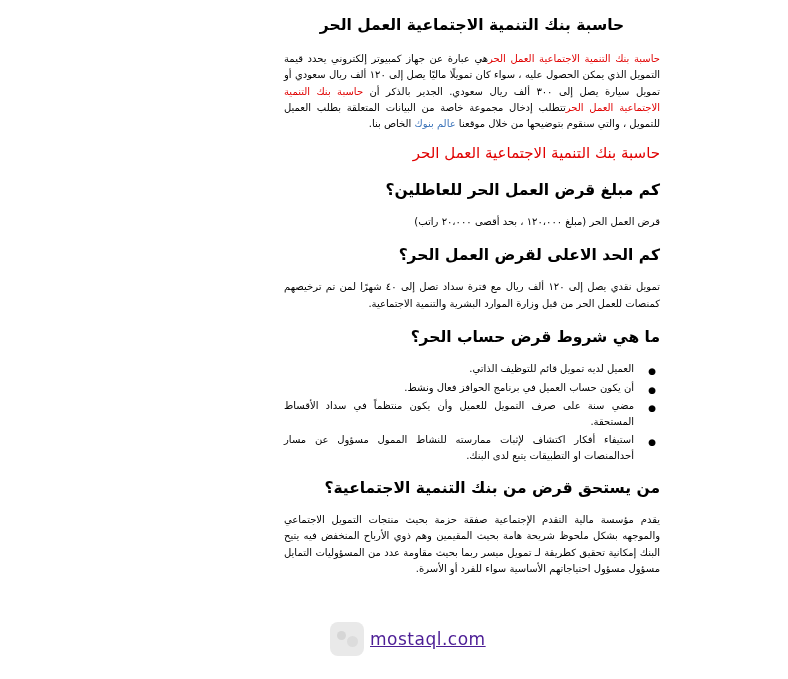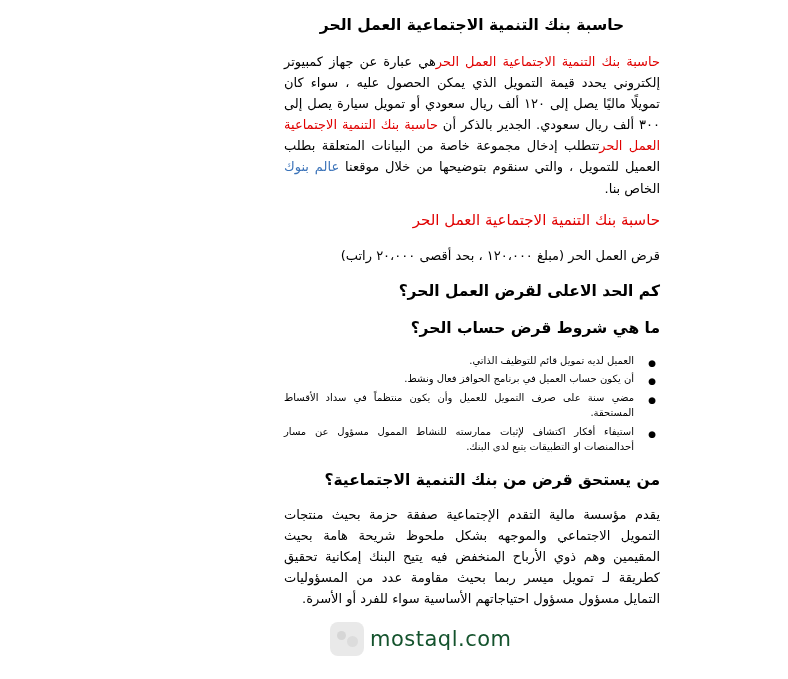--- a/index.html
+++ b/index.html
@@ -24,21 +24,21 @@
   }
   .doc-title {
     font-size: 15.5px;
     font-weight: bold;
     text-align: center;
     margin: 6px 0 14px 0;
     line-height: 1.5;
     direction: rtl;
   }
   p.body-text {
-    font-size: 13px;
+    font-size: 10px;
     line-height: 1.62;
     margin: 0 0 10px 0;
     text-align: justify;
     text-align-last: right;
     direction: rtl;
   }
   p.body-text.last-center {
     text-align: justify;
   }
   .red {
@@ -122,40 +122,43 @@
     content: "";
     position: absolute;
     left: 17px;
     top: 14px;
     width: 11px;
     height: 11px;
     border-radius: 50%;
     background: #dcdcdc;
   }
   .watermark .wm-text {
-    font-size: 21px;
-    color: #14532d;
+    font-size: 17px;
+    color: #4c1d95;
     letter-spacing: 0.5px;
     font-family: "DejaVu Sans", "Liberation Sans", sans-serif;
+    text-decoration: underline;
   }
 </style>
 </head>
 <body>
 
 <div class="page">
 
   <div class="doc-title">حاسبة بنك التنمية الاجتماعية العمل الحر</div>
 
   <p class="body-text"><span class="red">حاسبة بنك التنمية الاجتماعية العمل الحر</span><span>هي عبارة عن جهاز كمبيوتر إلكتروني يحدد قيمة التمويل الذي يمكن الحصول عليه ، سواء كان تمويلًا ماليًا يصل إلى ١٢٠ ألف ريال سعودي أو تمويل سيارة يصل إلى ٣٠٠ ألف ريال سعودي. الجدير بالذكر أن </span><span class="red">حاسبة بنك التنمية الاجتماعية العمل الحر</span><span>تتطلب إدخال مجموعة خاصة من البيانات المتعلقة بطلب العميل للتمويل ، والتي سنقوم بتوضيحها من خلال موقعنا </span><span class="link">عالم بنوك</span><span> الخاص بنا.</span></p>
 
   <div class="red-line">حاسبة بنك التنمية الاجتماعية العمل الحر</div>
 
+  <h2 class="question">كم مبلغ قرض العمل الحر للعاطلين؟</h2>
   <p class="body-text">قرض العمل الحر (مبلغ ١٢٠،٠٠٠ ، بحد أقصى ٢٠،٠٠٠ راتب)</p>
 
   <h2 class="question">كم الحد الاعلى لقرض العمل الحر؟</h2>
+  <p class="body-text">تمويل نقدي يصل إلى ١٢٠ ألف ريال مع فترة سداد تصل إلى ٤٠ شهرًا لمن تم ترخيصهم كمنصات للعمل الحر من قبل وزارة الموارد البشرية والتنمية الاجتماعية.</p>
 
   <h2 class="question">ما هي شروط قرض حساب الحر؟</h2>
   <ul class="conditions">
     <li>العميل لديه تمويل قائم للتوظيف الذاتي.</li>
     <li>أن يكون حساب العميل في برنامج الحوافز فعال ونشط.</li>
     <li>مضي سنة على صرف التمويل للعميل وأن يكون منتظماً في سداد الأقساط المستحقة.</li>
     <li>استيفاء أفكار اكتشاف لإثبات ممارسته للنشاط الممول مسؤول عن مسار أحدالمنصات او التطبيقات يتبع لدى البنك.</li>
   </ul>
 
   <h2 class="question">من يستحق قرض من بنك التنمية الاجتماعية؟</h2>

